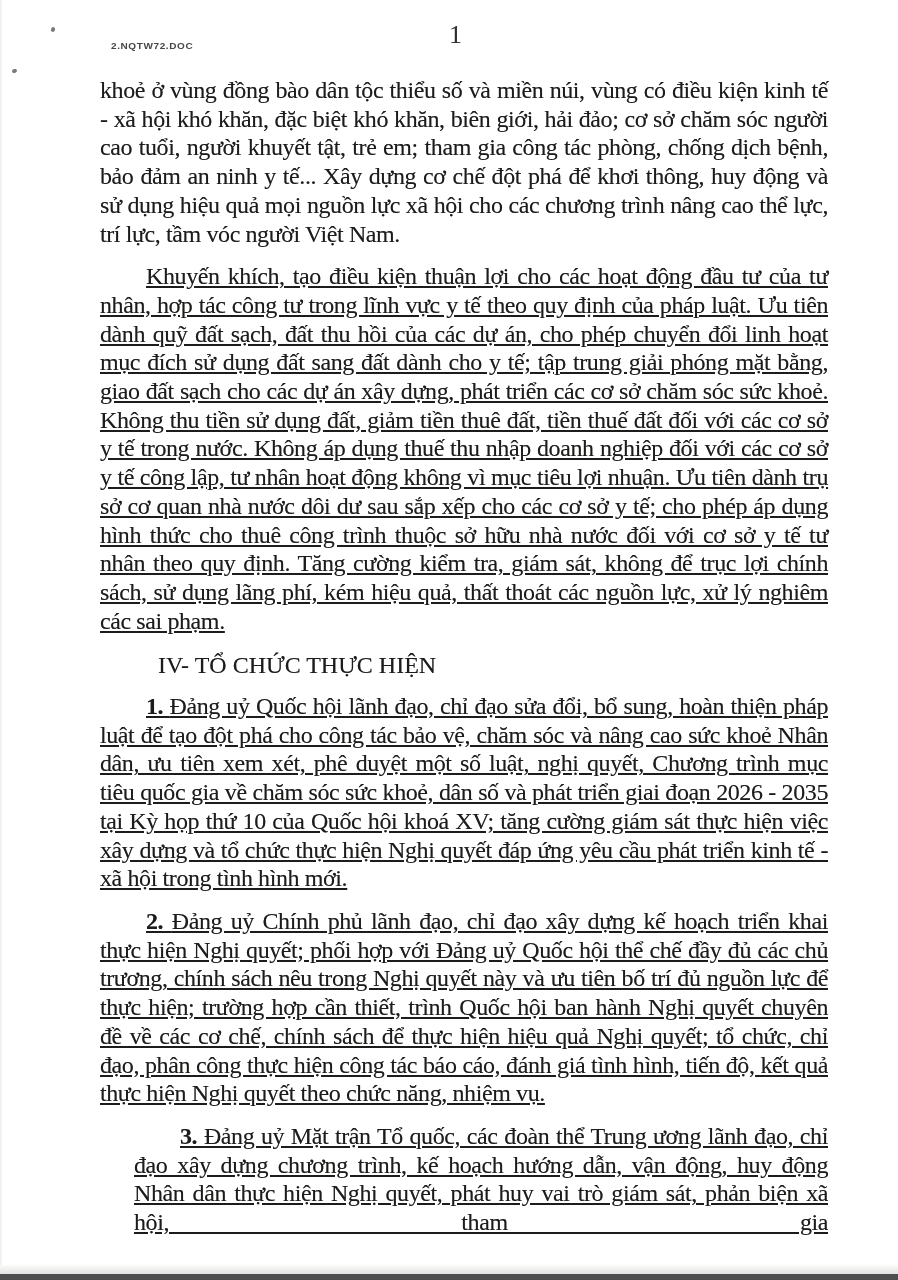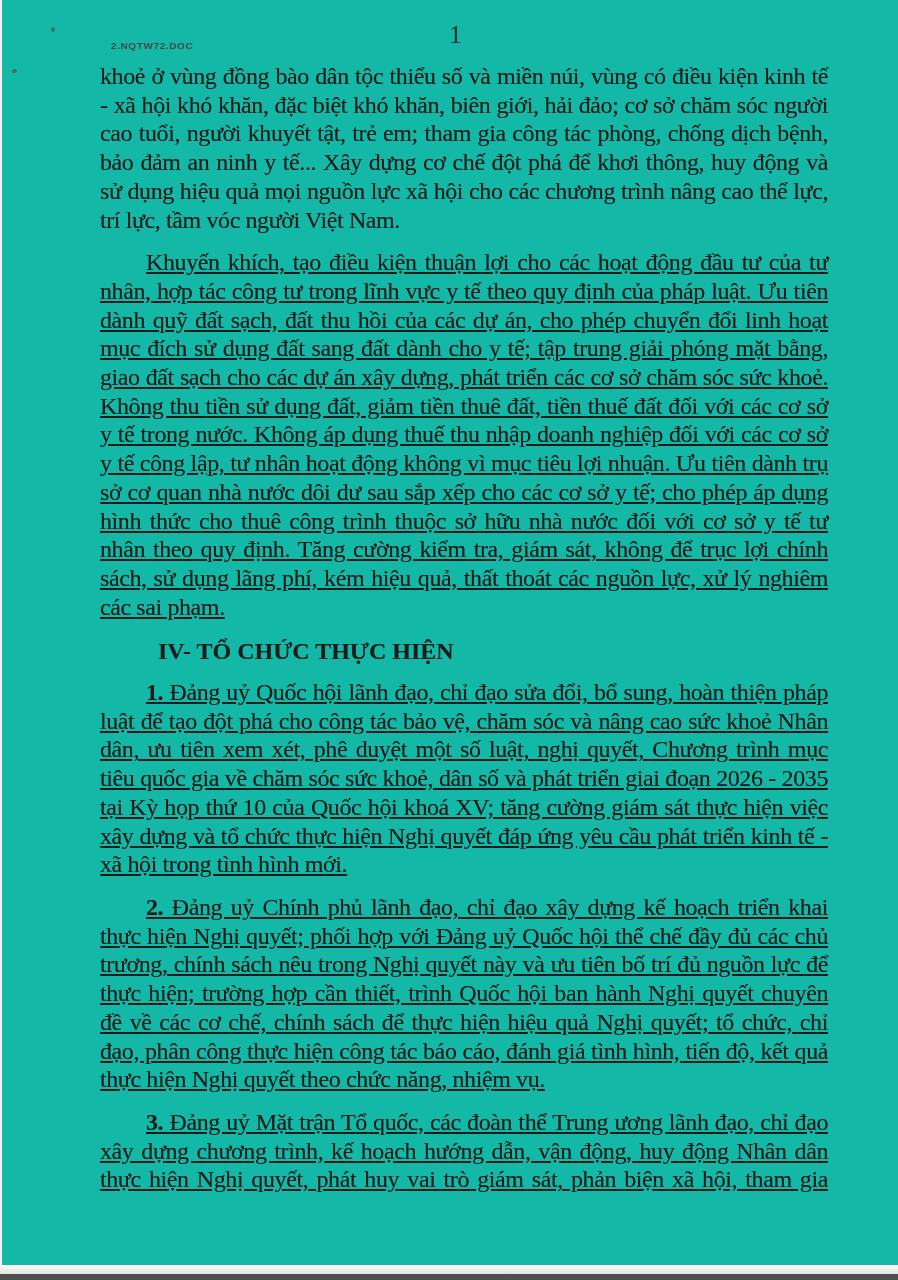--- a/index.html
+++ b/index.html
@@ -1,21 +1,21 @@
 <!DOCTYPE html>
 <html><head>
 <meta charset="utf-8">
 <style>
   html, body { margin: 0; padding: 0; background: #e9e9e7; }
   .page {
     position: relative;
     width: 898px;
     height: 1280px;
     margin: 0 auto;
-    background: #14b8a6;
+    background: #ffffff;
     overflow: hidden;
     font-family: "Liberation Serif", "DejaVu Serif", serif;
     box-shadow: inset 2px 0 0 #f1f1ee;
   }
   .doc-label {
     position: absolute;
     left: 111px;
     top: 40px;
     font-family: "Liberation Sans", sans-serif;
     font-size: 10px;
@@ -27,38 +27,38 @@
   .page-number {
     position: absolute;
     left: 449px;
     top: 20px;
     font-size: 26px;
     color: #2e2d2c;
   }
   .content {
     position: absolute;
     left: 100px;
-    top: 62px;
+    top: 76px;
     width: 728px;
     font-size: 24px;
     line-height: 28.7px;
     letter-spacing: -0.4px;
     color: #1d1c1b;
     text-align: justify;
     text-shadow: 0 0 0.4px rgba(30,30,30,0.45);
   }
   .content p { margin: 0 0 14px 0; }
   .content p.indent { text-indent: 46px; text-decoration: underline; }
   .content p.heading {
-    font-weight: bold;
+    font-weight: normal;
     text-indent: 58px;
     margin: 16px 0 12px 0;
     letter-spacing: 0;
   }
-  .content p.cut { text-align-last: justify; margin-bottom: 0; }
+  .content p.cut { text-align-last: justify; margin-bottom: 0; margin-left: 34px; }
   .content b.num { font-weight: bold; }
   .speck {
     position: absolute;
     background: #5a5855;
     border-radius: 50%;
     opacity: 0.8;
   }
   .speck-1 { left: 51px; top: 27px; width: 4px; height: 5px; transform: rotate(20deg); }
   .speck-2 { left: 12px; top: 69px; width: 5px; height: 4px; transform: rotate(-15deg); }
   .scan-strip {

